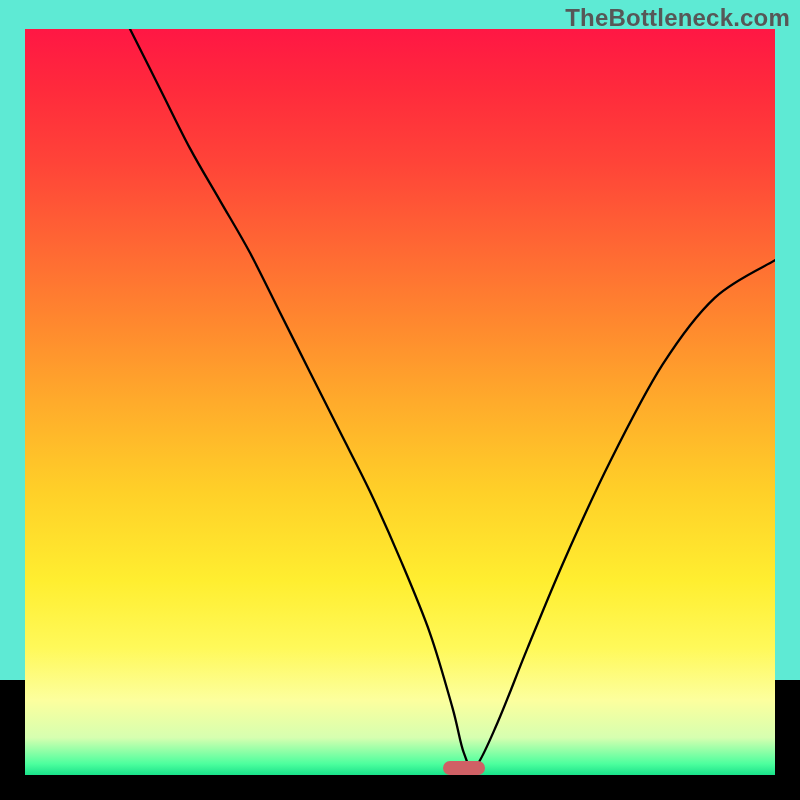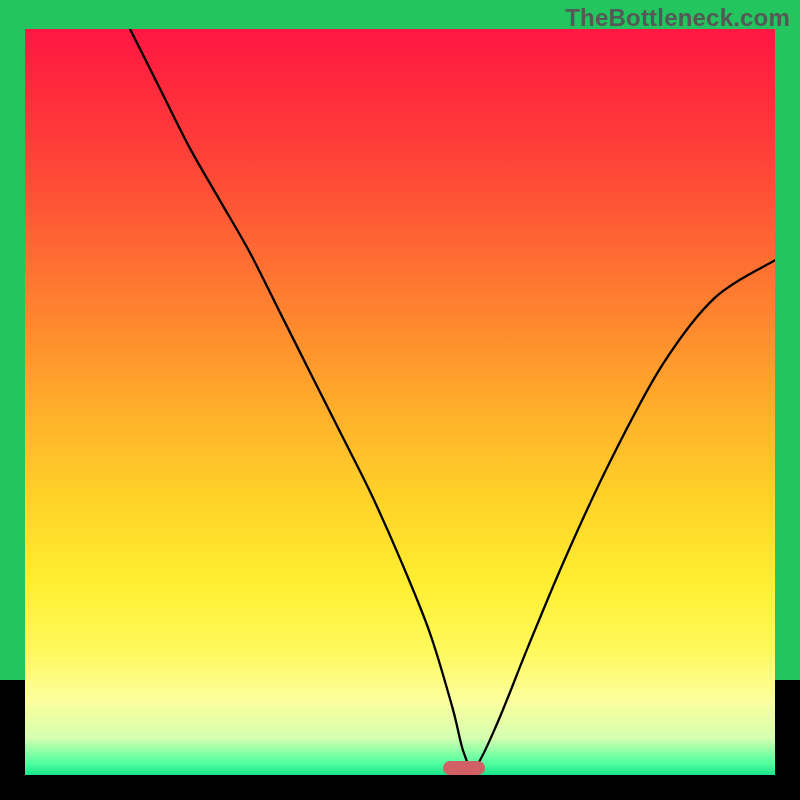--- a/index.html
+++ b/index.html
@@ -8,21 +8,21 @@
     width: 800px;
     height: 800px;
     background: #000;
     overflow: hidden;
     font-family: Arial, Helvetica, sans-serif;
   }
   .frame {
     position: relative;
     width: 800px;
     height: 680px;
-    background: #22c55e;
+    background: #5eead4;
   }
   .watermark {
     position: absolute;
     top: 4px;
     right: 10px;
     font-size: 24px;
     font-weight: 600;
     color: #575757;
     letter-spacing: 0.2px;
     z-index: 4;

